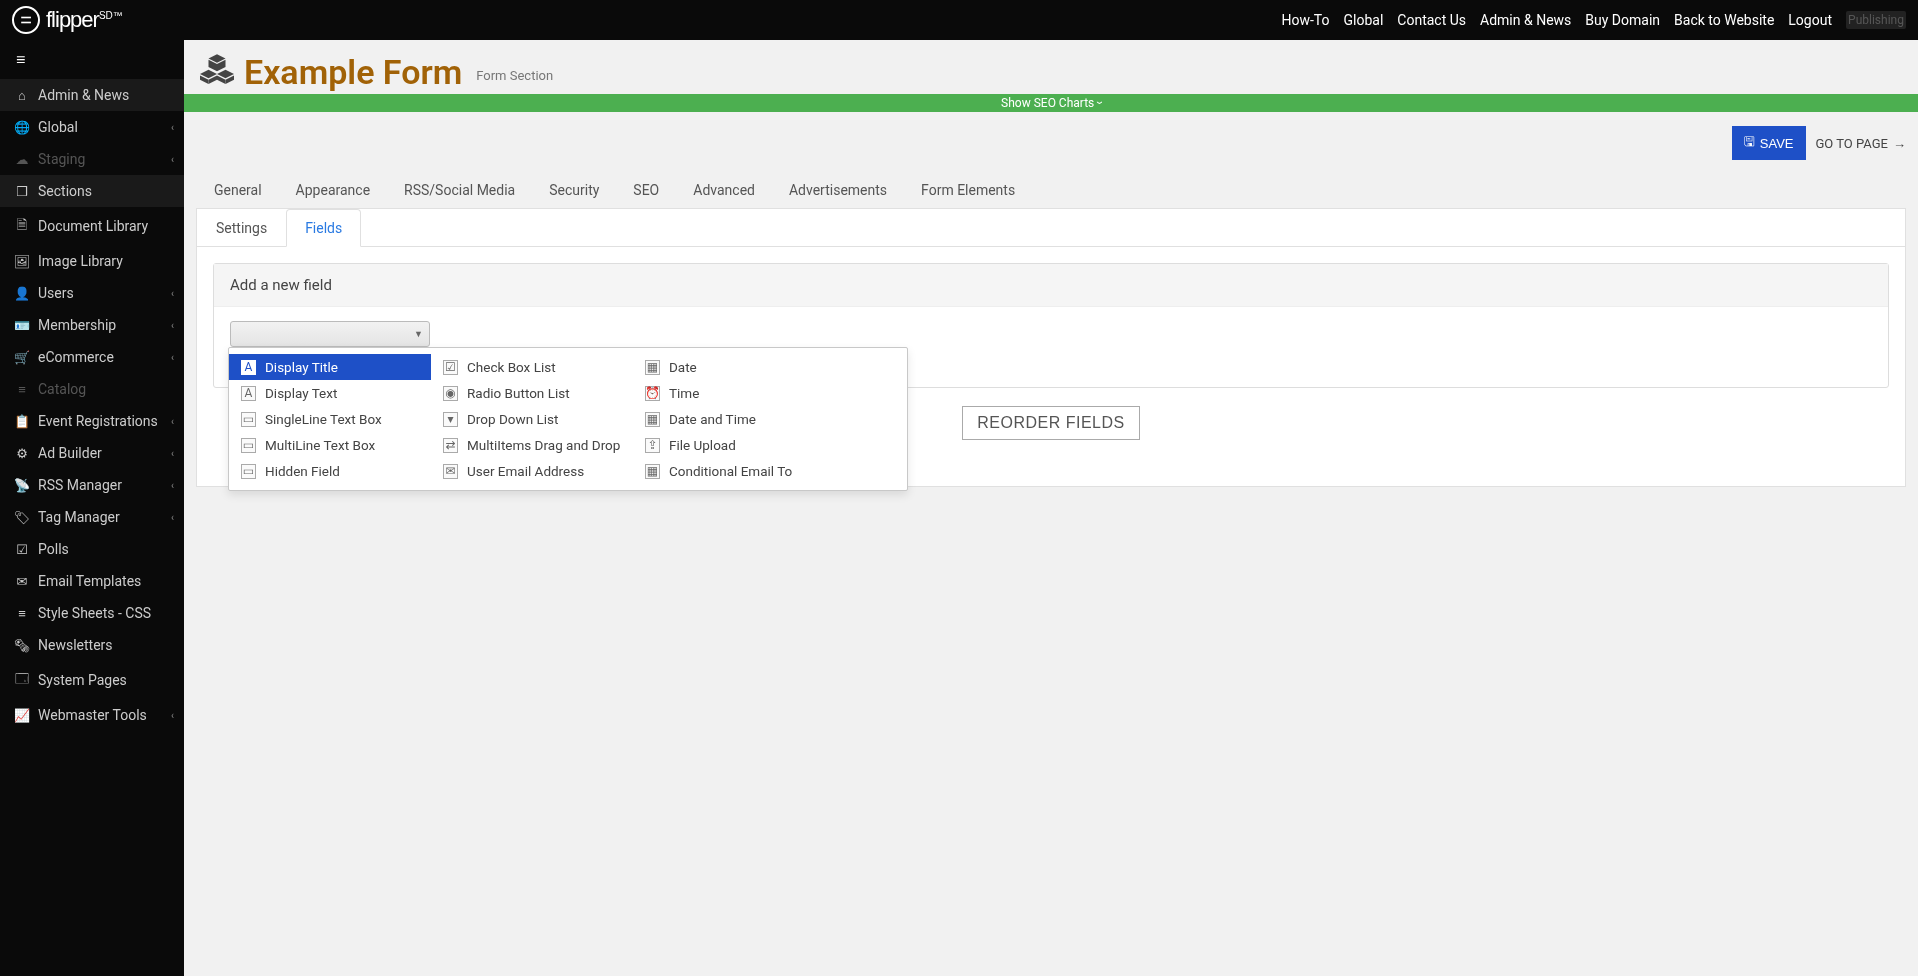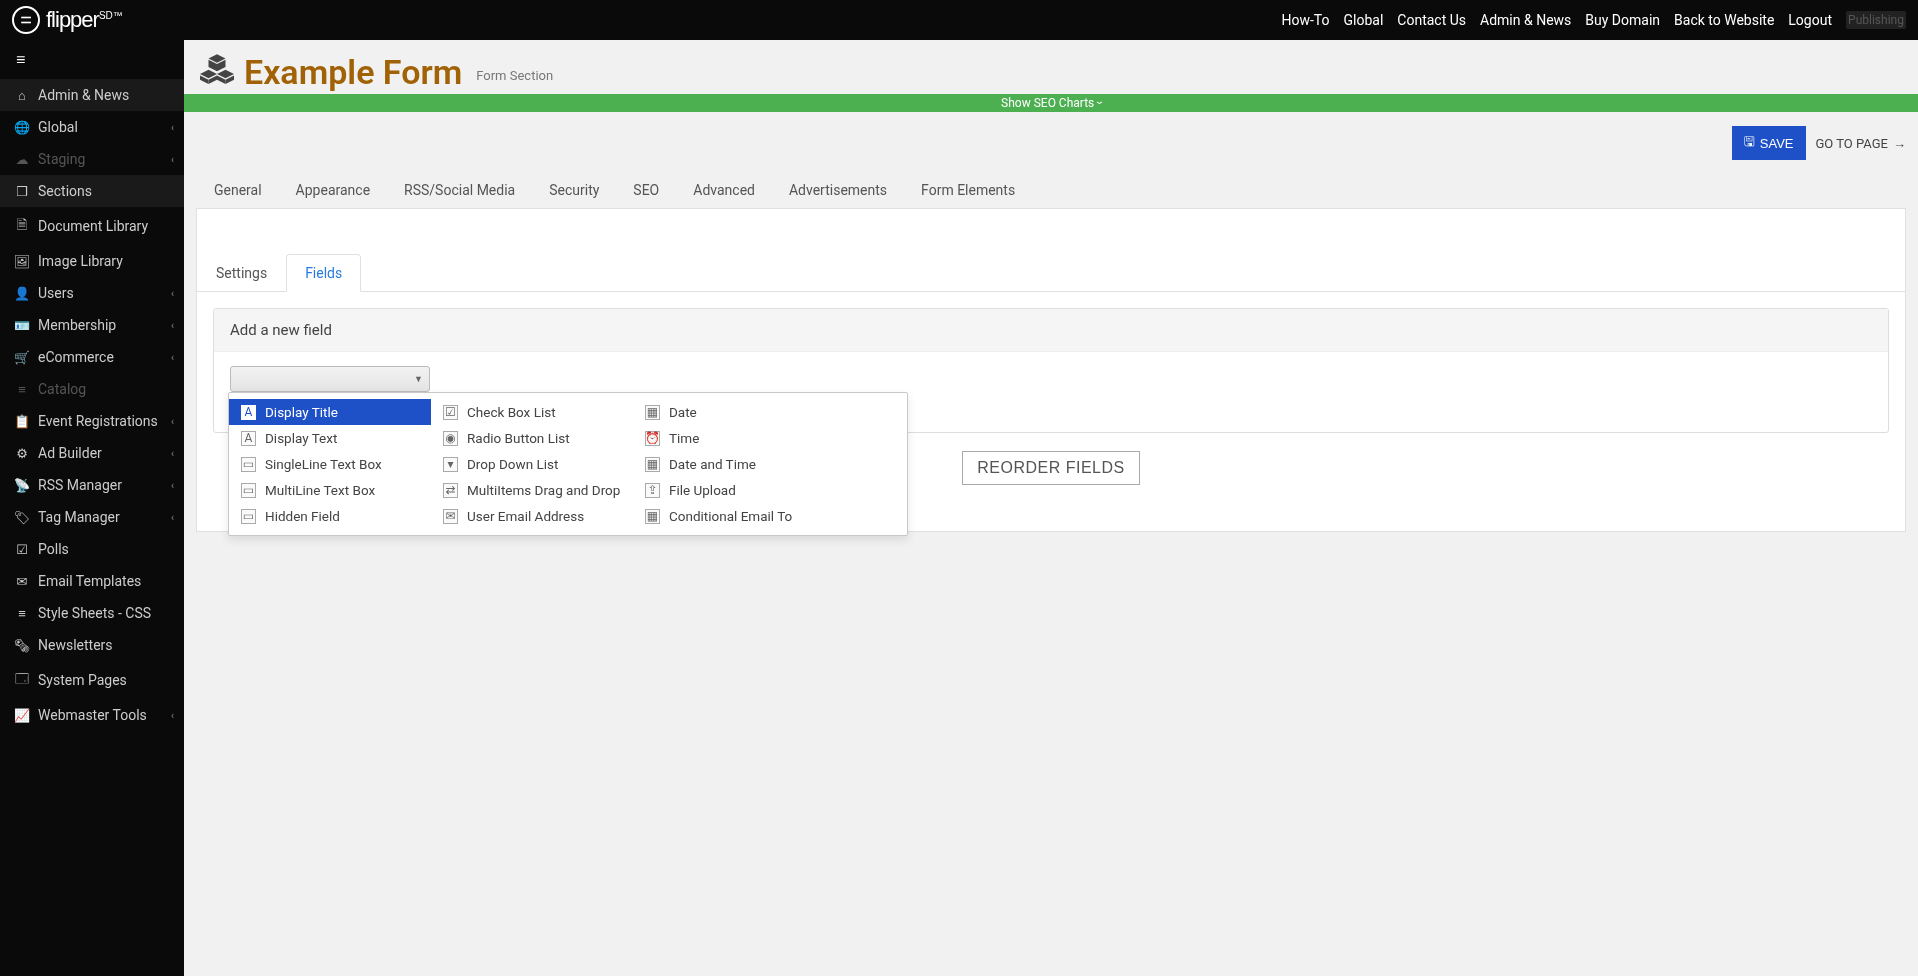--- a/index.html
+++ b/index.html
@@ -34,21 +34,21 @@
 .content { padding: 10px 12px 20px; }
 .action-row { display: flex; justify-content: flex-end; align-items: center; gap: 10px; padding: 4px 0 10px; }
 .btn-save { background: #1e50c7; color: #fff; padding: 6px 12px; border: none; font-size: 13px; cursor: pointer; display: flex; align-items: center; gap: 5px; }
 .btn-gotopage { color: #444; font-size: 13px; cursor: pointer; display: flex; align-items: flex-start; gap: 5px; padding: 6px 0; }
 
 .tabs { display: flex; gap: 30px; padding: 4px 16px 0; border-bottom: 1px solid #e0e0e0; background: #f1f1f1; }
 .tab { color: #555; font-size: 14px; padding: 8px 2px 10px; cursor: pointer; }
 
 .panel { background: #fff; border: 1px solid #e0e0e0; border-top: none; padding: 0; }
 .subtabs { display: flex; padding: 0; }
-.subtab { padding: 10px 18px; color: #555; font-size: 14px; cursor: pointer; border: 1px solid transparent; margin-bottom: -1px; margin-top: 45px; }
+.subtab { padding: 10px 18px; color: #555; font-size: 14px; cursor: pointer; border: 1px solid transparent; margin-bottom: -1px; }
 .subtab.active { border: 1px solid #e0e0e0; border-bottom: 1px solid #fff; border-radius: 4px 4px 0 0; color: #2a7ae2; background: #fff; }
 .subtab-content { border-top: 1px solid #e0e0e0; padding: 16px; }
 .field-card { border: 1px solid #ddd; border-radius: 3px; }
 .field-card-header { background: #f5f5f5; padding: 12px 16px; font-size: 15px; color: #444; border-bottom: 1px solid #eee; }
 .field-card-body { padding: 14px 16px 40px; position: relative; }
 
 .dropdown-btn { width: 200px; height: 26px; background: linear-gradient(#f2f2f2,#e4e4e4); border: 1px solid #bbb; border-radius: 3px; display: flex; align-items: center; justify-content: flex-end; padding: 0 6px; cursor: pointer; font-size:12px; color:#666; }
 .dropdown-btn .caret { font-size: 9px; }
 
 .dropdown-panel { position: absolute; top: 40px; left: 14px; background: #fff; border: 1px solid #c8c8c8; border-radius: 2px; box-shadow: 0 4px 10px rgba(0,0,0,0.1); display: flex; padding: 6px 0; z-index: 10; min-width: 680px; }

